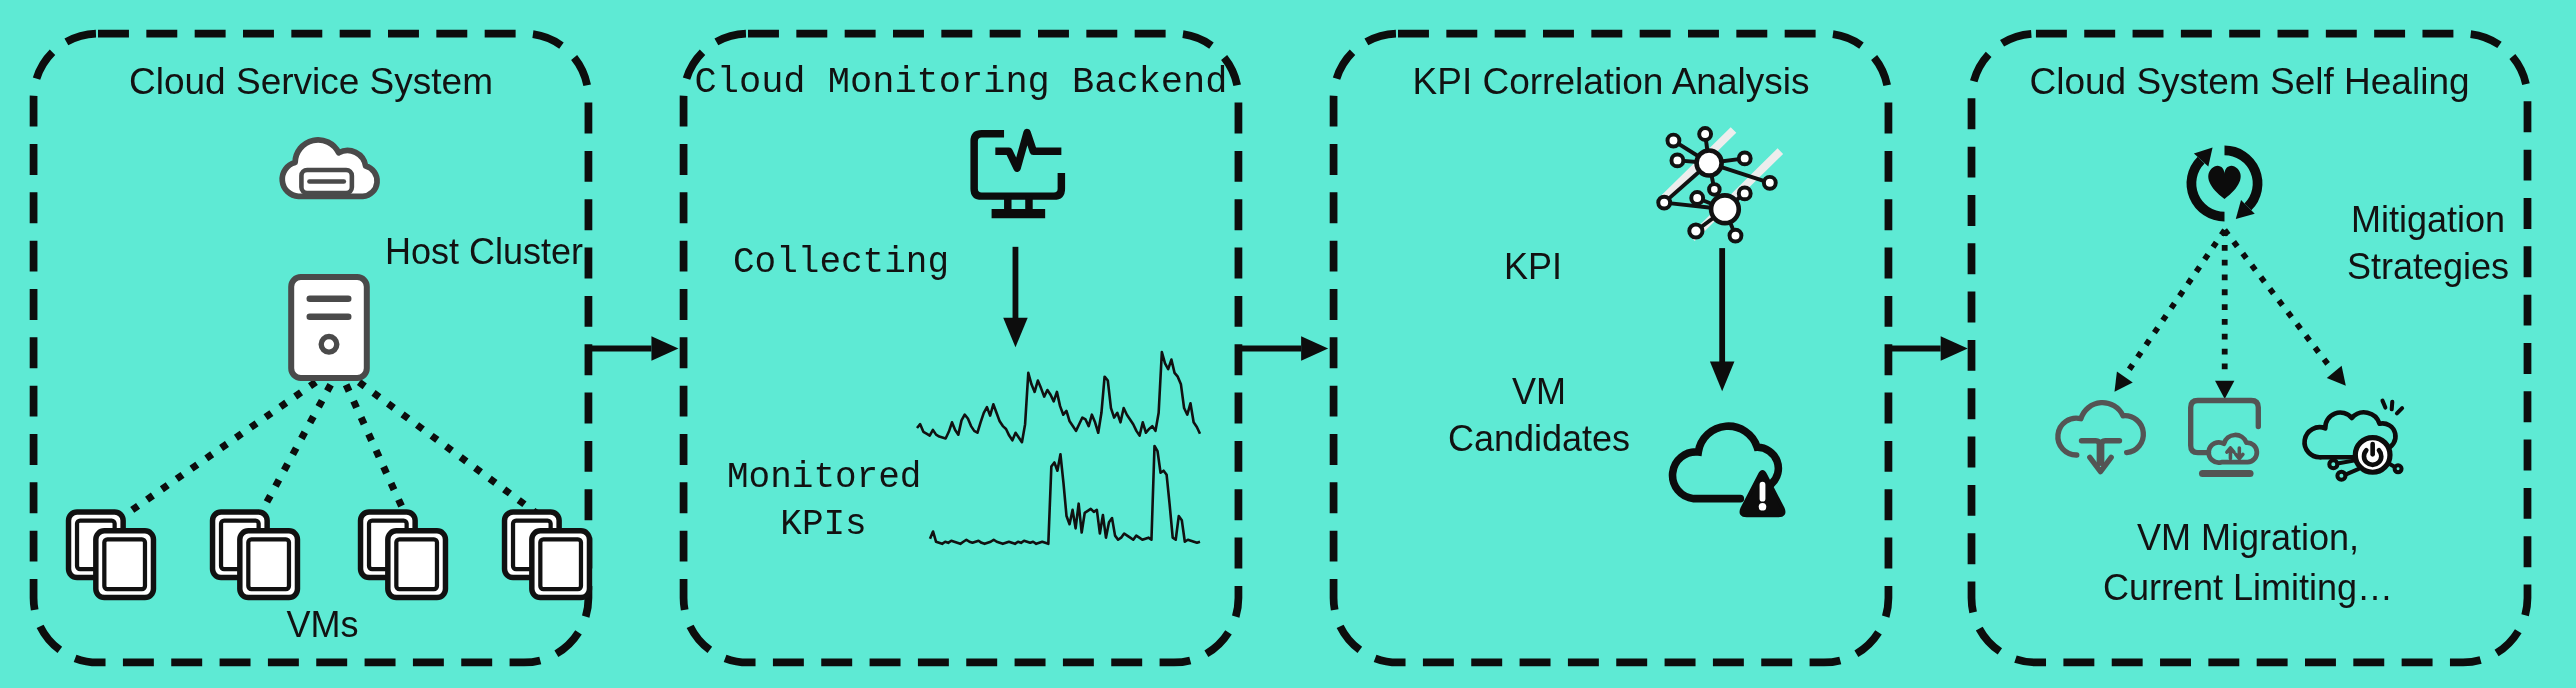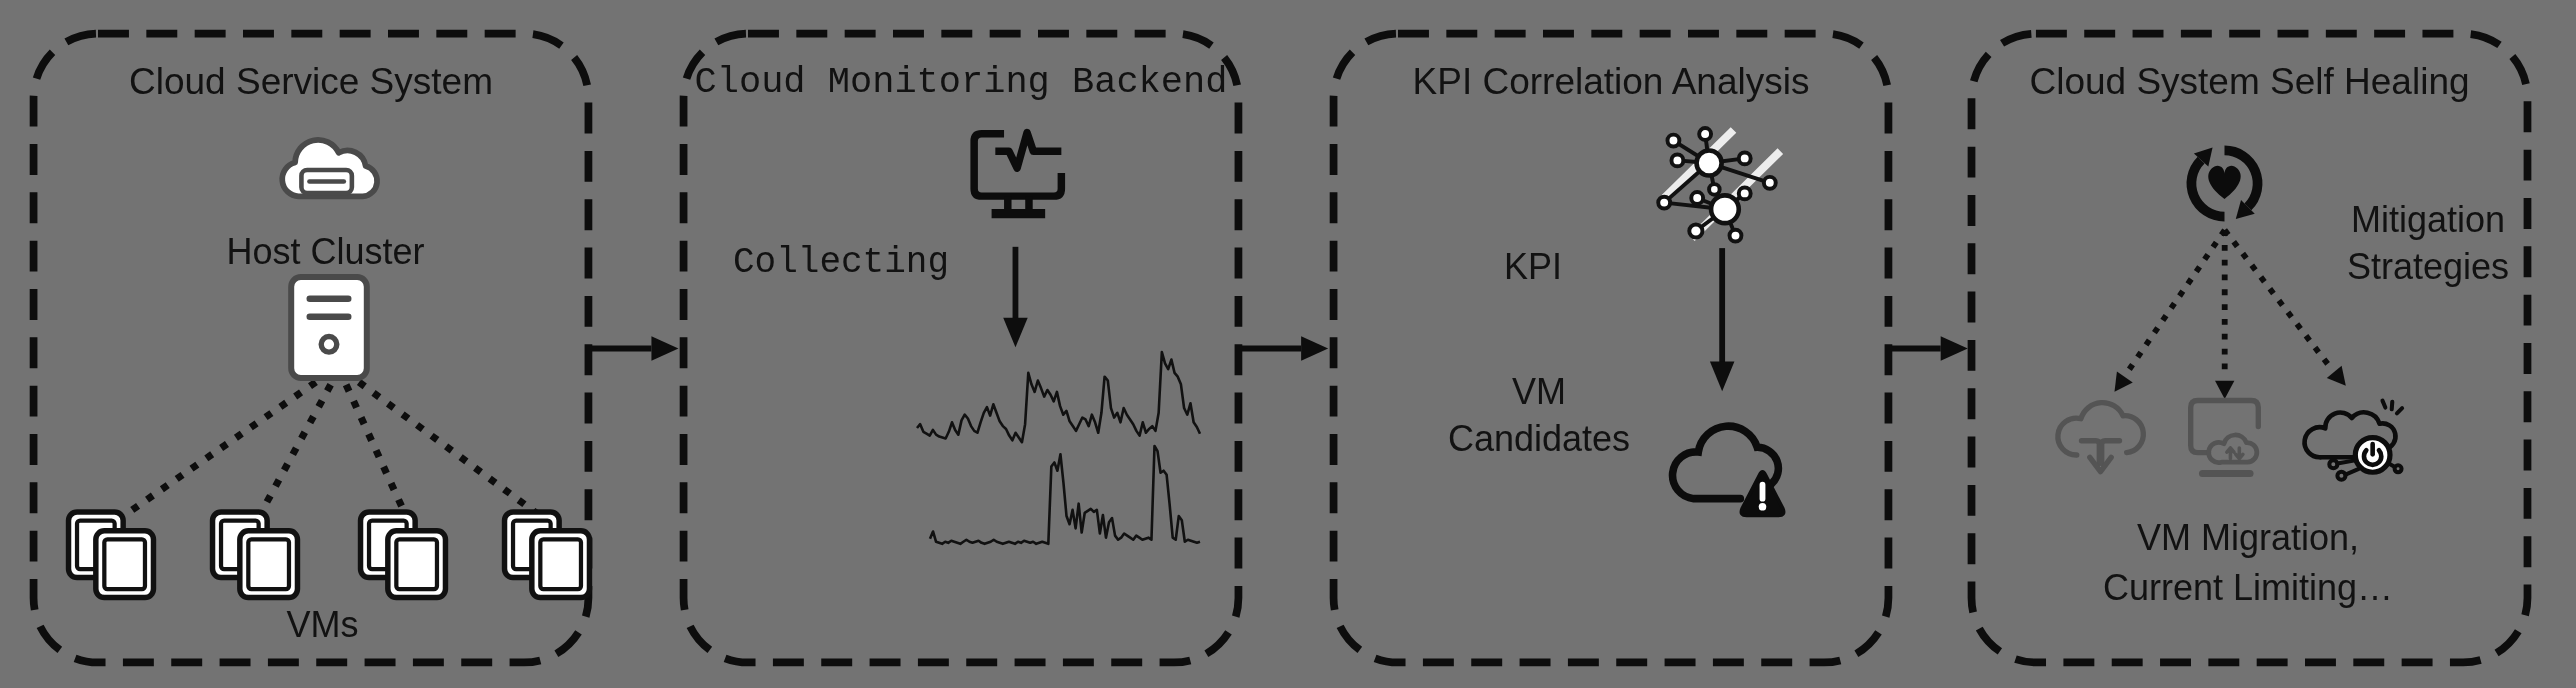--- a/index.html
+++ b/index.html
@@ -1,16 +1,16 @@
 <!DOCTYPE html>
 <html style="font-size:10.3px"><head>
 <meta charset="utf-8">
 <style>
   html,body{margin:0;padding:0;background:#fff;}
-  .stage{position:relative;width:2576px;height:688px;background:#737373;
+  .stage{position:relative;width:2576px;height:688px;background:#5eead4;
          font-family:"Liberation Sans",sans-serif;color:#141414;overflow:hidden;}
   .panel{position:absolute;top:29px;height:638px;}
   .border-svg{position:absolute;left:0;top:0;}
   .abs{position:absolute;}
   .title{position:absolute;top:32px;left:0;right:0;text-align:center;
          font-size:37px;font-weight:400;color:#121212;white-space:nowrap;}
   .lbl{position:absolute;font-size:36px;line-height:1.3;color:#121212;white-space:nowrap;}
   .lbl.center{text-align:center;}
   svg{display:block;overflow:visible;}
 </style>
@@ -35,21 +35,21 @@
     </svg>
 
     <svg class="abs" style="left:238px;top:94px;" width="117" height="86" viewBox="0 0 200 150">
       <g stroke="#4a4a4a" fill="#fff" stroke-linejoin="round" stroke-linecap="round">
         <path d="M53,128 a30,30 0 0 1 -6,-59 a40,40 0 0 1 76,-17 a32,32 0 0 1 47,23 a27,27 0 0 1 -5,53 z" stroke-width="10"></path>
         <rect x="58" y="82" width="88" height="40" rx="10" stroke-width="8" fill="none"></rect>
         <line x1="72" y1="102" x2="132" y2="102" stroke-width="8"></line>
       </g>
     </svg>
 
-    <div class="lbl center" style="left:39px;top:200px;width:515px;">Host Cluster</div>
+    <div class="lbl center" style="left:39px;top:200px;width:515px;text-align:right;">Host Cluster</div>
 
     <svg class="abs" style="left:258px;top:243px;" width="84" height="111" viewBox="0 0 140 180">
       <g stroke="#4a4a4a" fill="none" stroke-linecap="round">
         <rect x="7" y="6" width="126" height="168" rx="16" stroke-width="10" fill="#fff"></rect>
         <line x1="38" y1="42" x2="102" y2="42" stroke-width="11"></line>
         <line x1="38" y1="72" x2="102" y2="72" stroke-width="11"></line>
         <circle cx="70" cy="118" r="13" stroke-width="9"></circle>
       </g>
     </svg>
 
@@ -111,20 +111,24 @@
     </svg>
 
     <div class="lbl" style="left:54px;top:211px;">
       <div>Collecting</div>
     </div>
 
     <svg class="abs" style="left:238px;top:323px;" width="283" height="95" viewBox="0 0 100 100" preserveAspectRatio="none">
       <polyline fill="none" stroke="#111" stroke-width="2.6" vector-effect="non-scaling-stroke" stroke-linejoin="round" points="0.00,80.00 1.12,76.00 2.25,84.00 3.37,86.00 4.49,88.00 5.62,82.00 6.74,87.00 7.87,89.00 8.99,90.00 10.11,91.00 11.24,84.00 12.36,74.00 13.48,82.00 14.61,87.00 15.73,72.00 16.85,66.00 17.98,70.00 19.10,78.00 20.22,83.00 21.35,85.00 22.47,74.00 23.60,64.00 24.72,58.00 25.84,67.00 26.97,55.00 28.09,64.00 29.21,73.00 30.34,78.00 31.46,81.00 32.58,88.00 33.71,93.00 34.83,85.00 35.96,90.00 37.08,95.00 38.20,76.00 39.33,22.00 40.45,34.00 41.57,42.00 42.70,30.00 43.82,38.00 44.94,47.00 46.07,40.00 47.19,45.00 48.31,52.00 49.44,42.00 50.56,57.00 51.69,66.00 52.81,62.00 53.93,73.00 55.06,78.00 56.18,83.00 57.30,76.00 58.43,69.00 59.55,71.00 60.67,78.00 61.80,66.00 62.92,74.00 64.04,85.00 65.17,64.00 66.29,26.00 67.42,30.00 68.54,59.00 69.66,69.00 70.79,64.00 71.91,74.00 73.03,59.00 74.16,66.00 75.28,71.00 76.40,76.00 77.53,83.00 78.65,88.00 79.78,74.00 80.90,85.00 82.02,81.00 83.15,78.00 84.27,83.00 85.39,64.00 86.52,0.00 87.64,12.00 88.76,18.00 89.89,8.00 91.01,22.00 92.13,26.00 93.26,34.00 94.38,59.00 95.51,66.00 96.63,54.00 97.75,74.00 98.88,79.00 100.00,86.00"></polyline>
     </svg>
 
+    <div class="lbl center" style="left:48px;top:426px;width:193px;">
+      <div>Monitored</div>
+      <div>KPIs</div>
+    </div>
 
     <svg class="abs" style="left:251px;top:417px;" width="270" height="103" viewBox="0 0 100 100" preserveAspectRatio="none">
       <polyline fill="none" stroke="#111" stroke-width="2.6" vector-effect="non-scaling-stroke" stroke-linejoin="round" points="0.00,90.00 1.12,83.00 2.25,93.00 3.37,94.00 4.49,95.00 5.62,93.00 6.74,94.00 7.87,92.00 8.99,93.00 10.11,94.00 11.24,95.00 12.36,93.00 13.48,91.00 14.61,93.00 15.73,94.00 16.85,93.00 17.98,92.00 19.10,94.00 20.22,95.00 21.35,94.00 22.47,93.00 23.60,91.00 24.72,93.00 25.84,94.00 26.97,95.00 28.09,94.00 29.21,93.00 30.34,94.00 31.46,95.00 32.58,93.00 33.71,94.00 34.83,92.00 35.96,93.00 37.08,94.00 38.20,93.00 39.33,95.00 40.45,94.00 41.57,93.00 42.70,94.00 43.82,95.00 44.94,20.00 46.07,16.00 47.19,24.00 48.31,8.00 49.44,36.00 50.56,68.00 51.69,76.00 52.81,62.00 53.93,80.00 55.06,56.00 56.18,84.00 57.30,65.00 58.43,63.00 59.55,61.00 60.67,64.00 61.80,62.00 62.92,85.00 64.04,67.00 65.17,89.00 66.29,74.00 67.42,70.00 68.54,87.00 69.66,91.00 70.79,89.00 71.91,85.00 73.03,87.00 74.16,89.00 75.28,91.00 76.40,87.00 77.53,89.00 78.65,91.00 79.78,90.00 80.90,89.00 82.02,91.00 83.15,0.00 84.27,5.00 85.39,26.00 86.52,24.00 87.64,28.00 88.76,57.00 89.89,89.00 91.01,91.00 92.13,68.00 93.26,72.00 94.38,93.00 95.51,91.00 96.63,92.00 97.75,93.00 98.88,94.00 100.00,93.00"></polyline>
     </svg>
   </section>
 
   <section class="panel" style="left:1329px;width:564px;">
     <svg class="border-svg" width="564" height="638" viewBox="0 0 875 990">
       <rect x="7" y="7" width="861" height="976" rx="100" fill="none" stroke="#0d0d0d" stroke-width="12" stroke-dasharray="48 27"></rect>
     </svg>

